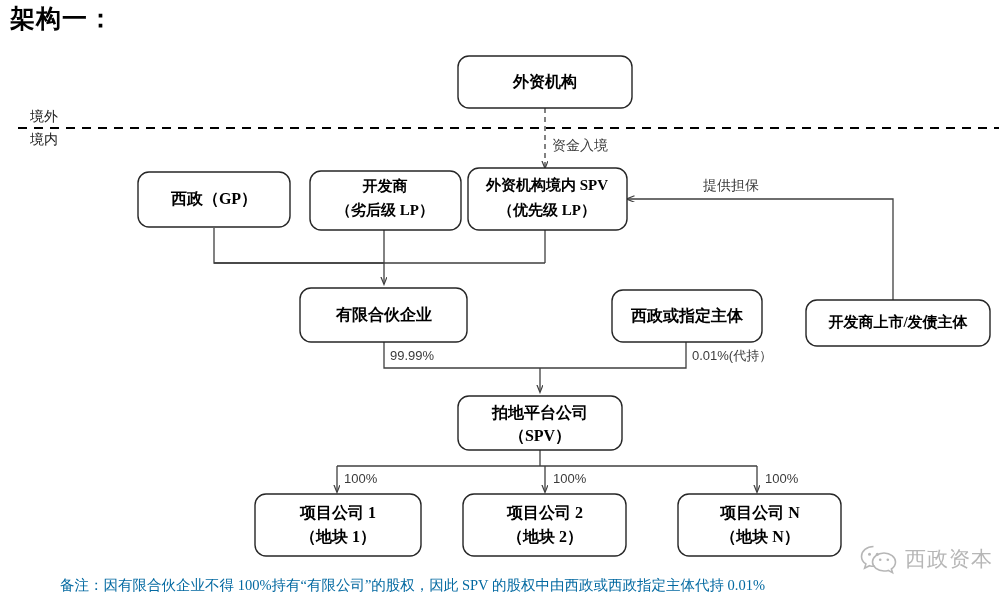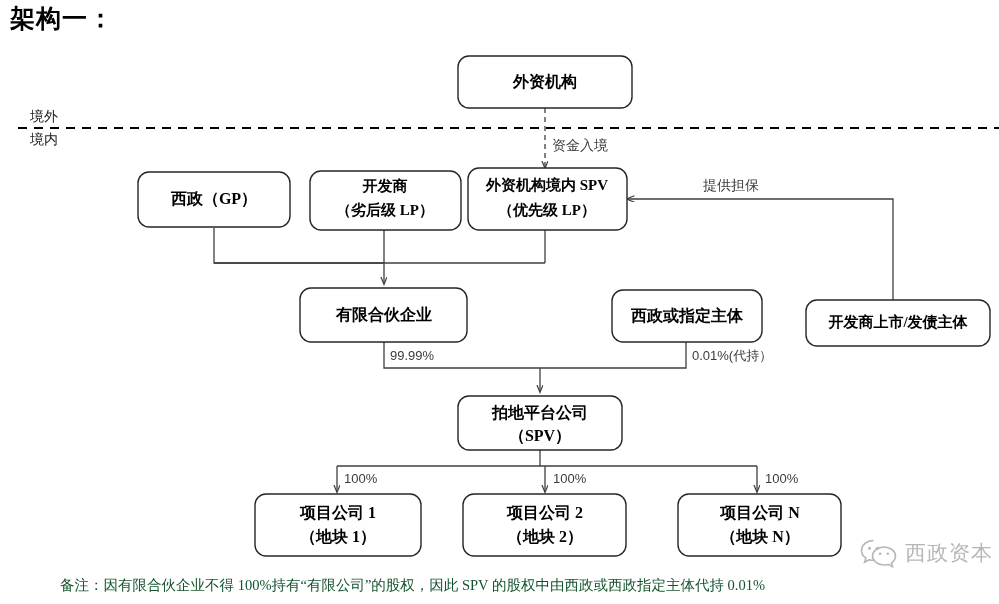--- a/index.html
+++ b/index.html
@@ -83,27 +83,27 @@
     fill: #222222;
     dominant-baseline: middle;
   }
   #footnote {
     position: absolute;
     left: 60px;
     top: 576px;
     width: 820px;
     font-size: 14.5px;
     font-family: "Liberation Serif", "DejaVu Serif", serif;
-    color: #14532d;
+    color: #0369a1;
     white-space: nowrap;
   }
   #watermark {
     position: absolute;
     right: 6px;
-    bottom: 34px;
+    bottom: 28px;
     display: flex;
     align-items: center;
     gap: 6px;
     opacity: 0.62;
   }
   #watermark .wm-text {
     font-family: "Liberation Serif", "DejaVu Serif", serif;
     font-size: 21px;
     color: #8a8a8a;
     letter-spacing: 1px;

